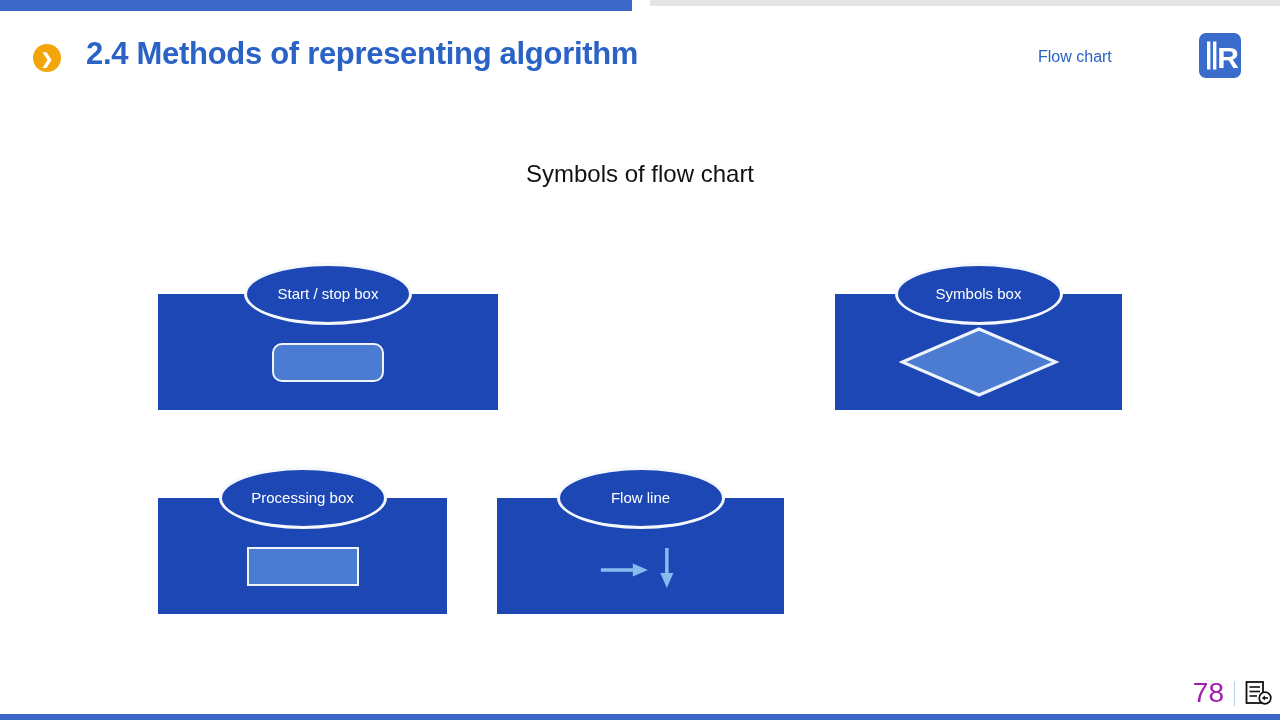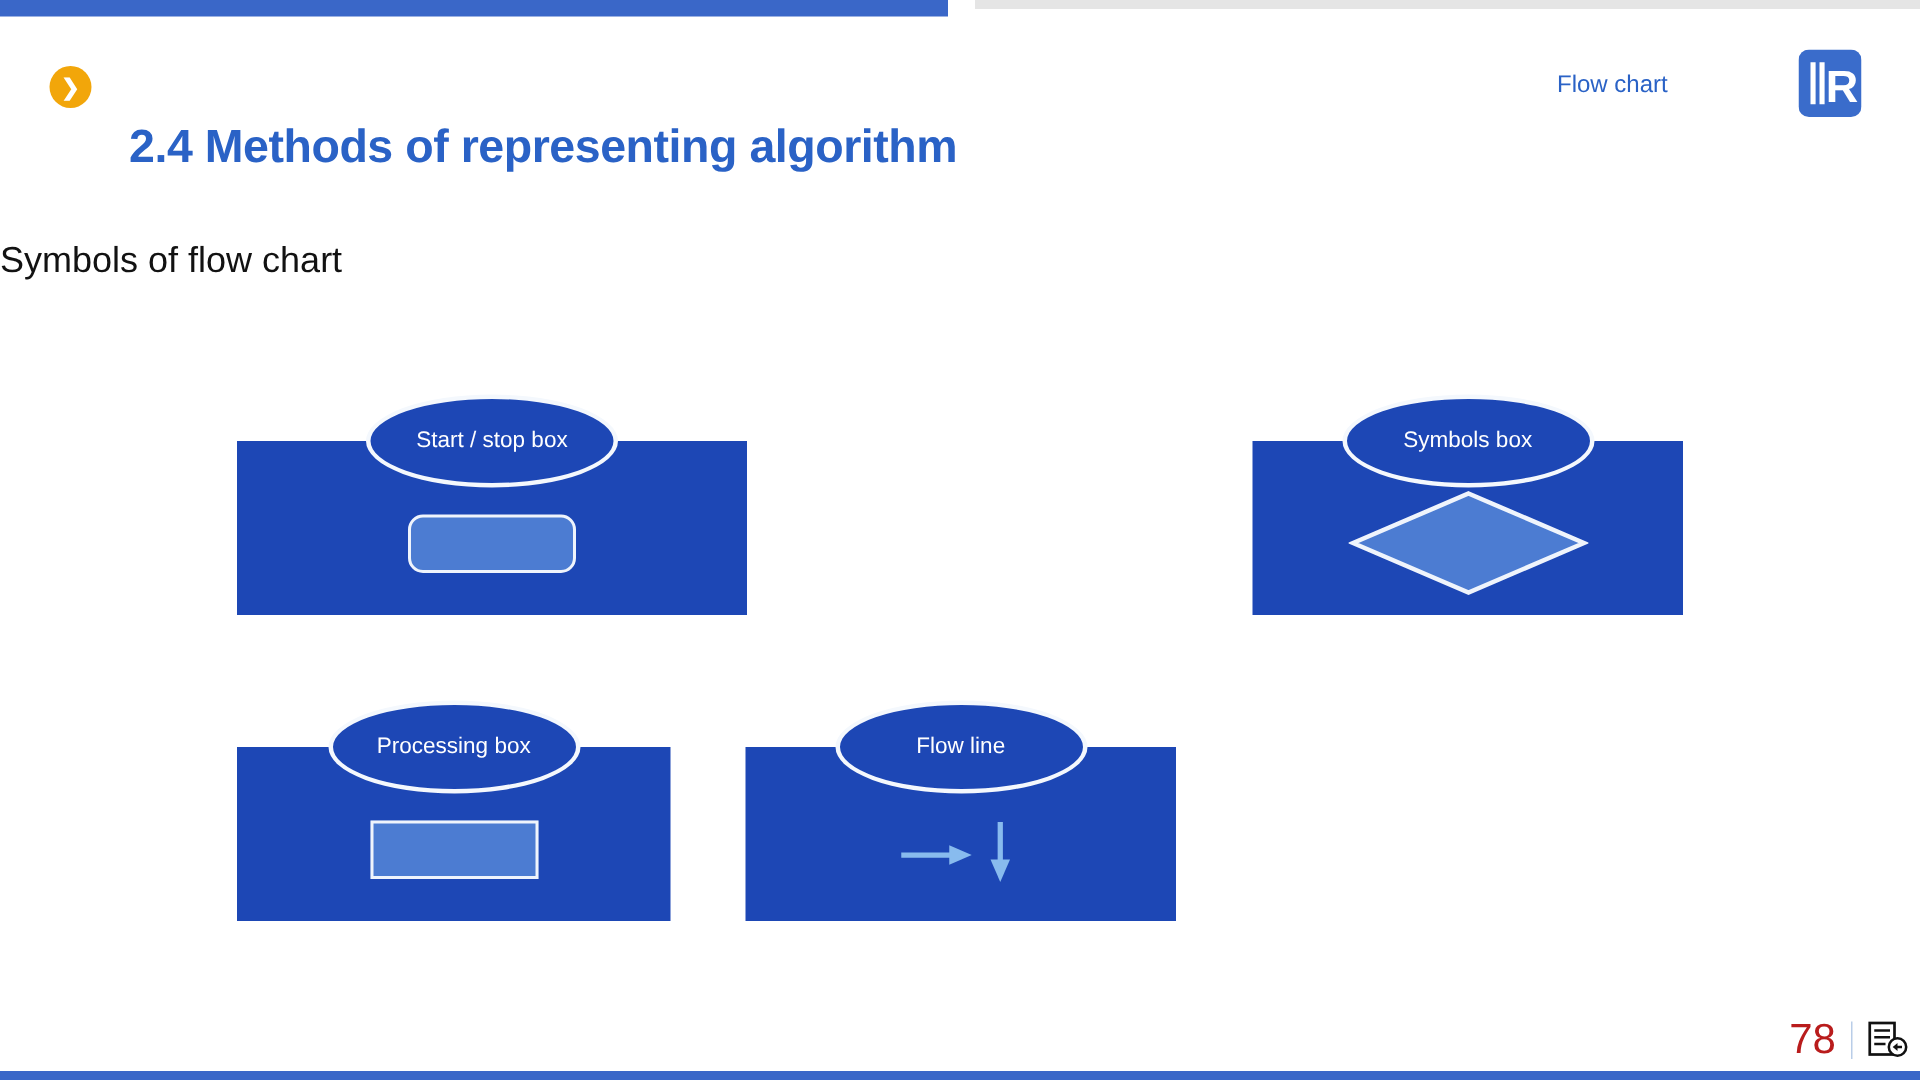--- a/index.html
+++ b/index.html
@@ -15,30 +15,30 @@
   .bottom-bar { position:absolute; left:0; bottom:0; width:1280px; height:6px; background:#3A67C8; }
 
   
   .chevron-badge {
     position:absolute; left:33px; top:44px; width:28px; height:28px; border-radius:50%;
     background:#F2A60A; color:#ffffff; display:flex; align-items:center; justify-content:center;
     font-size:15px; font-weight:bold; line-height:1;
   }
   .page-title {
     position:absolute; left:86px; top:36px; font-size:31px; font-weight:bold;
-    color:#2A62C6; letter-spacing:-0.3px; white-space:nowrap;margin-top:44px;
+    color:#2A62C6; letter-spacing:-0.3px; white-space:nowrap;
   }
   .corner-label {
     position:absolute; left:1038px; top:48px; font-size:16px; color:#2A62C6; white-space:nowrap;
   }
   .logo { position:absolute; left:1199px; top:33px; width:42px; height:45px; }
 
   
   .subtitle {
-    position:absolute; left:0; top:160px; width:1280px; 
+    position:absolute; left:0; top:160px; width:1280px; text-align:center;
     font-size:24px; color:#121212;
   }
 
   
   .symbol-group { position:absolute; }
   .g1 { left:158px; top:263px; width:340px; height:147px; }
   .g2 { left:497px; top:263px; width:287px; height:147px; }
   .g3 { left:835px; top:263px; width:287px; height:147px; }
   .g4 { left:158px; top:467px; width:289px; height:147px; }
   .g5 { left:497px; top:467px; width:287px; height:147px; }
@@ -73,21 +73,21 @@
     position:absolute; left:50%; transform:translateX(-50%); top:49px;
     width:112px; height:39px; background:#4C7CD2;
     border:2.5px solid #EFF4FC;
   }
   .shape-arrows {
     position:absolute; left:50%; transform:translateX(-46%); top:48px;
   }
 
   
   .footer { position:absolute; top:677px; right:8px; display:flex; align-items:center; gap:10px; }
-  .page-number { font-size:28px; color:#b91c1c; }
+  .page-number { font-size:28px; color:#a21caf; }
   .footer-divider { width:1px; height:25px; background:#B9CDE8; }
   .doc-return-icon { display:block; }
 </style>
 </head>
 <body>
 
 <div class="slide">
 
   <div class="top-bar"></div>
   <div class="top-bar-gray"></div>

